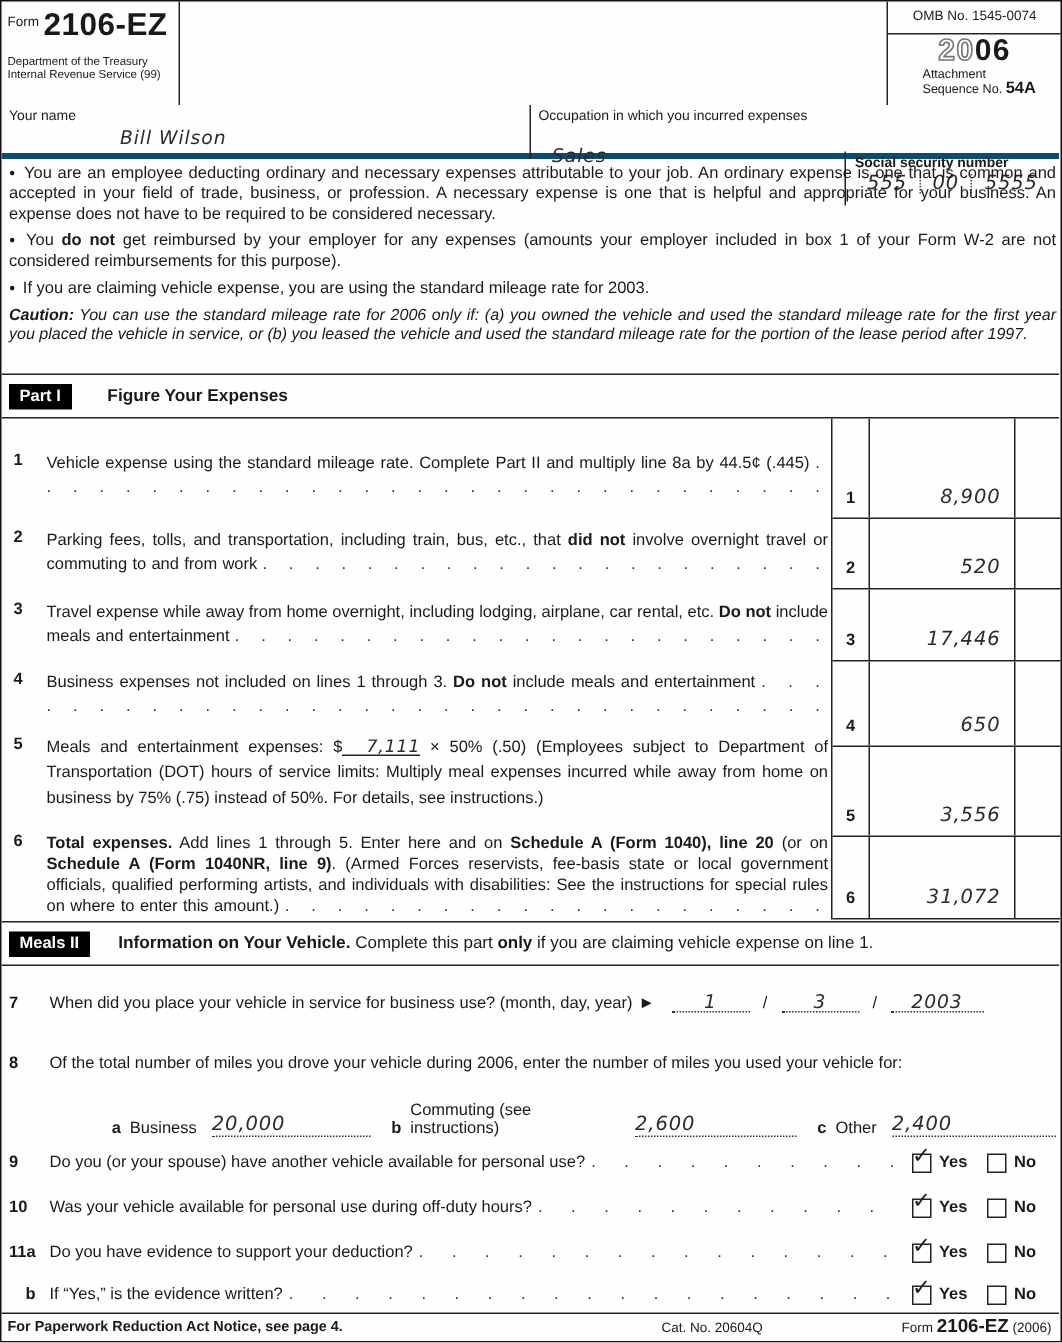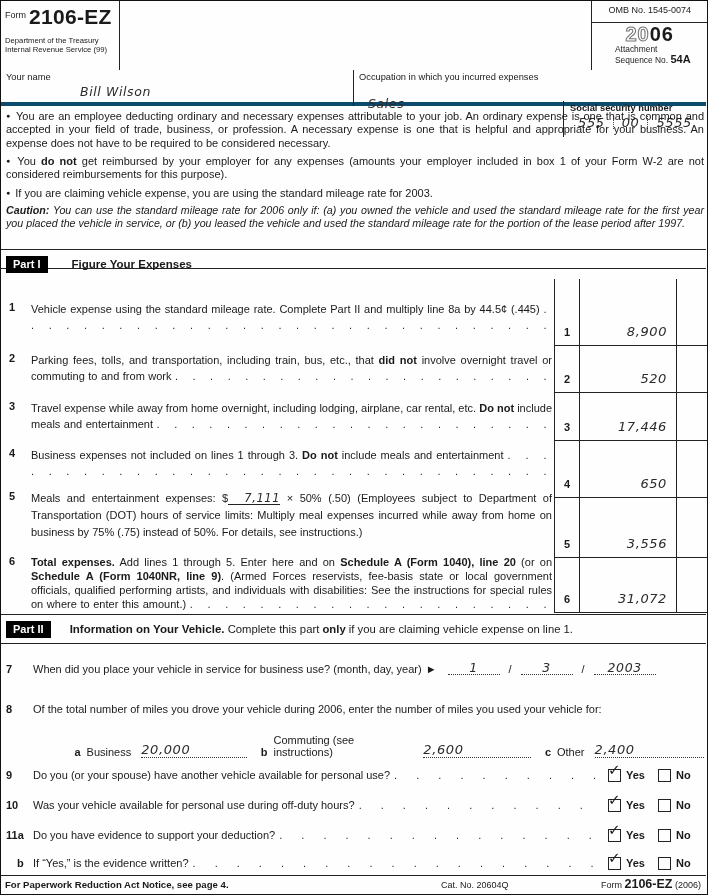--- a/index.html
+++ b/index.html
@@ -38,21 +38,21 @@
 
   
   .elig{left:5px;top:108px;width:698px;}
   .e-head{font-weight:bold;font-size:11.4px;margin-bottom:3px;}
   .e-p{font-size:11px;line-height:13.5px;margin:0 0 4px 0;text-align:justify;}
   .bullet-dot::before{content:"●";font-size:7px;vertical-align:1.5px;margin-right:5px;}
   .caution{font-size:10.7px;font-style:italic;line-height:13.2px;text-align:justify;margin-top:2px;}
 
   
   .band{left:0;width:705px;border-top:1.3px solid #222;border-bottom:1.3px solid #222;padding:6px 0 0 5px;}
-  .p1band{top:248px;height:20px;}
+  .p1band{top:248px;height:30px;}
   .p2band{top:613px;height:30px;}
   .badge{display:inline-block;background:#000;color:#fff;font-weight:bold;font-size:11px;padding:2px 7px 3px;}
   .band-head{font-weight:bold;font-size:11.5px;margin-left:21px;}
   .band-text{font-size:11.3px;}
 
   
   .lnum{left:8px;width:20px;font-weight:bold;font-size:11px;}
   .ptext{left:30px;width:521px;font-size:11px;line-height:16px;text-align:justify;overflow:hidden;}
   .dotsin{letter-spacing:5.5px;color:#2a2a2a;}
   .blank5{display:inline-block;min-width:52px;border-bottom:1.1px solid #222;text-align:right;
@@ -207,21 +207,21 @@
       <div class="ccents"></div>
     </div>
     <div class="gr" style="height:55px;">
       <div class="cnum">6</div>
       <div class="camt hand">31,072</div>
       <div class="ccents"></div>
     </div>
   </div>
 
   <div class="abs band p2band">
-    <span class="badge">Part II</span>
+    <span class="badge">Meals II</span>
     <span class="band-head" style="margin-left:16px;">Information on Your Vehicle.</span><span class="band-text"> Complete this part </span><b class="band-text">only</b><span class="band-text"> if you are claiming vehicle expense on line 1.</span>
   </div>
 
   <div class="abs l7">
     <span class="qn">7</span>
     <span>When did you place your vehicle in service for business use? (month, day, year)</span>
     <span class="arrow">►</span>
     <span class="dblank hand" style="width:52px;">1</span>
     <span class="slash">/</span>
     <span class="dblank hand" style="width:52px;">3</span>

